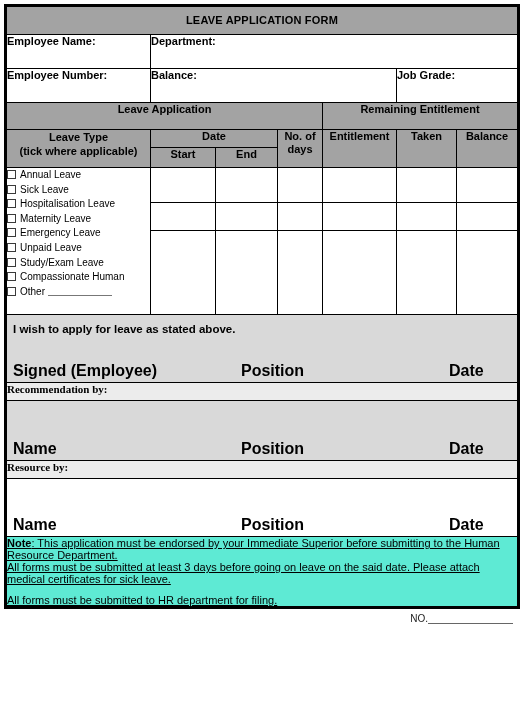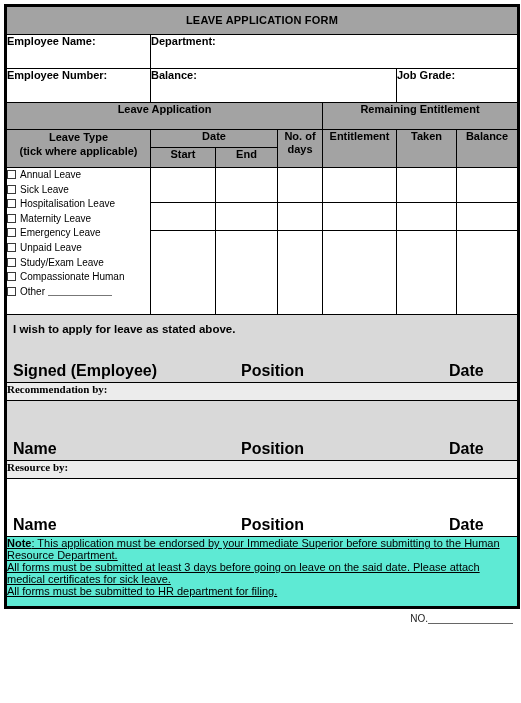--- a/index.html
+++ b/index.html
@@ -151,21 +151,21 @@
   }
 
   .note-cell {
     padding: 7px 8px 4px 7px;
     font-size: 10.2px;
     line-height: 12px;
     background: #5eead4;
     text-decoration: underline;
   }
   .note-cell p { margin: 0 0 0 0; }
-  .note-cell p.gapabove { margin-top: 0; }
+  .note-cell p.gapabove { margin-top: 9px; }
   .note-label { font-weight: bold; }
 
   .no-row {
     position: relative;
     height: 20px;
   }
   .no-wrap {
     position: absolute;
     right: 4px;
     top: 3px;

